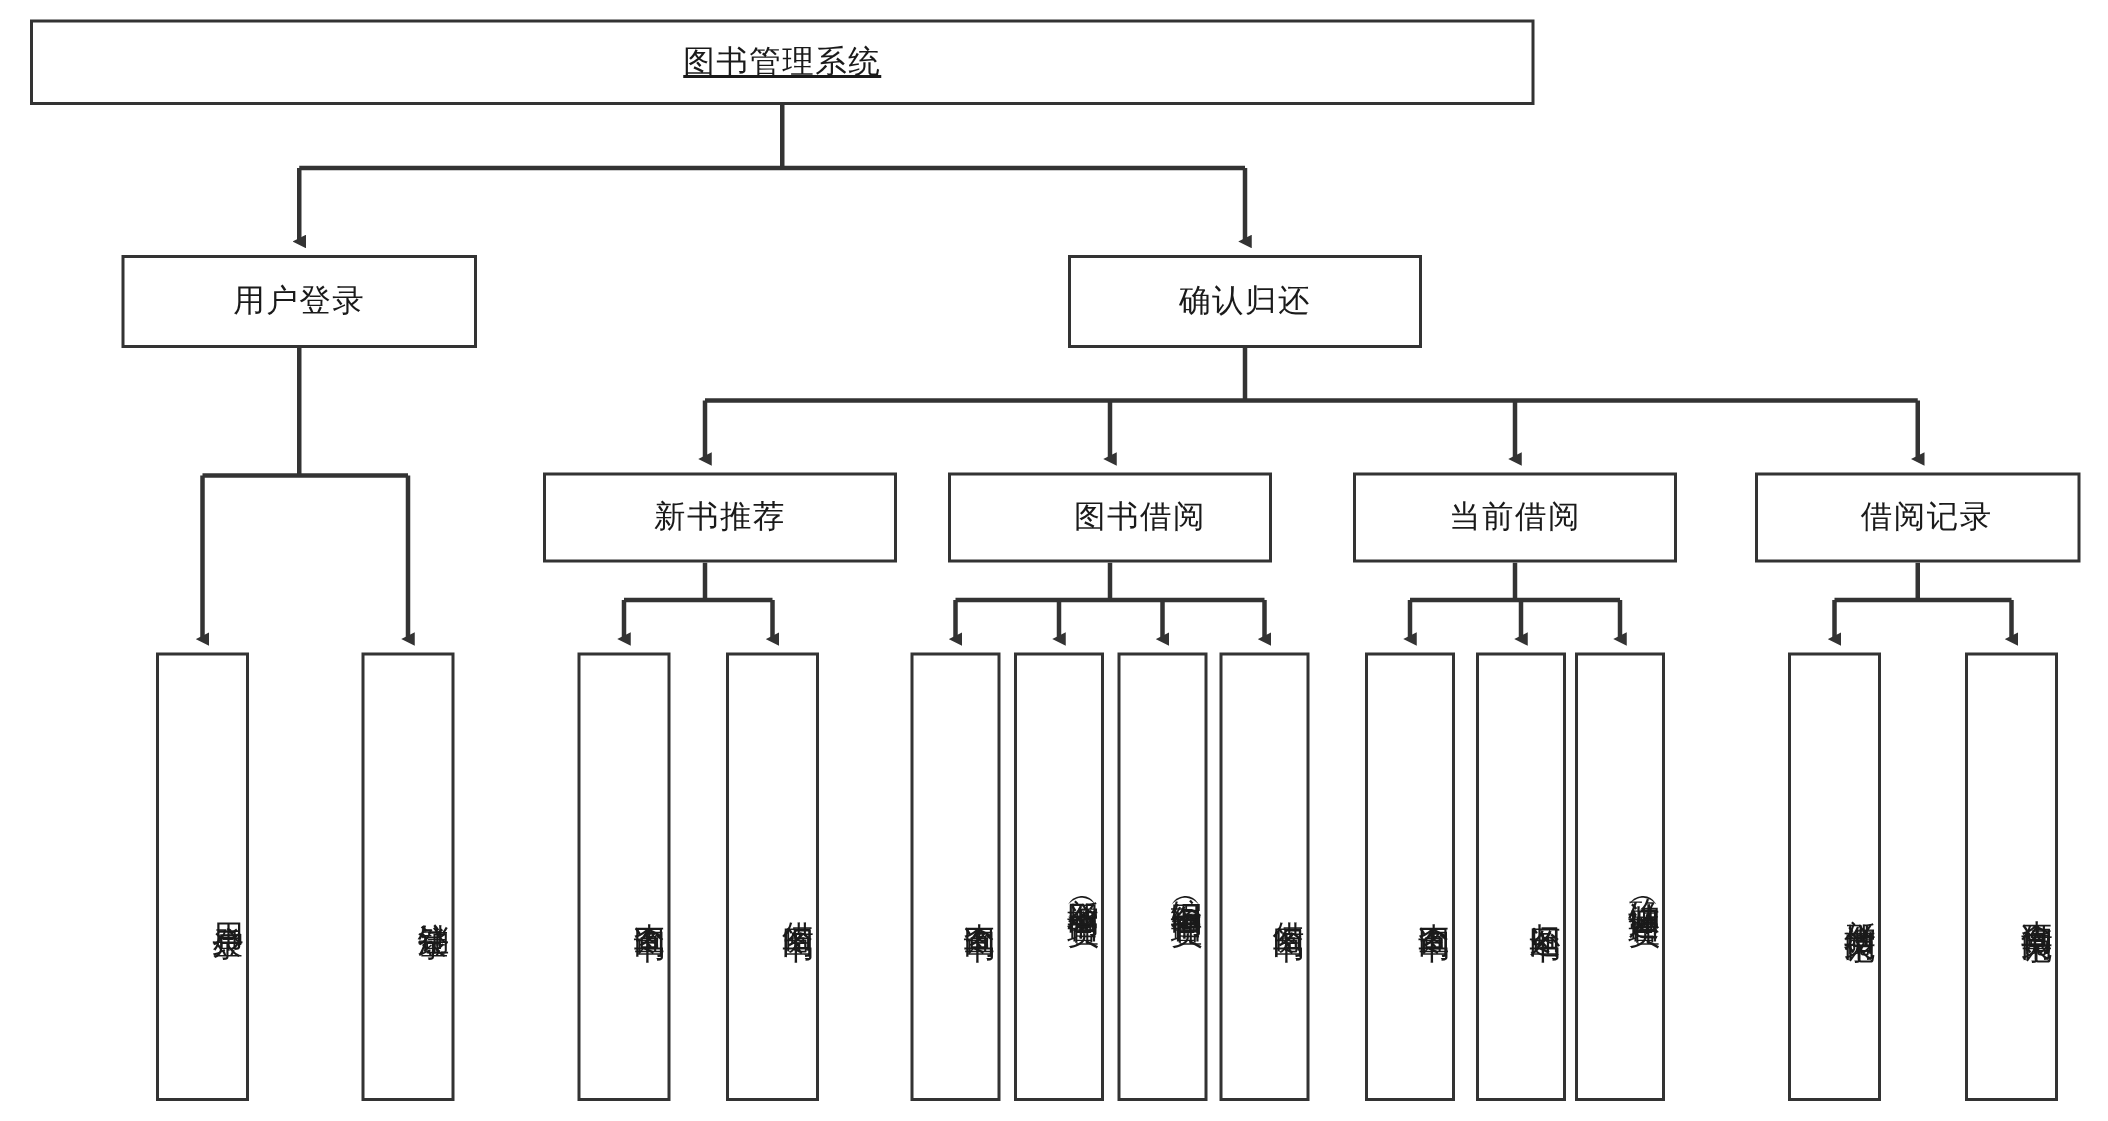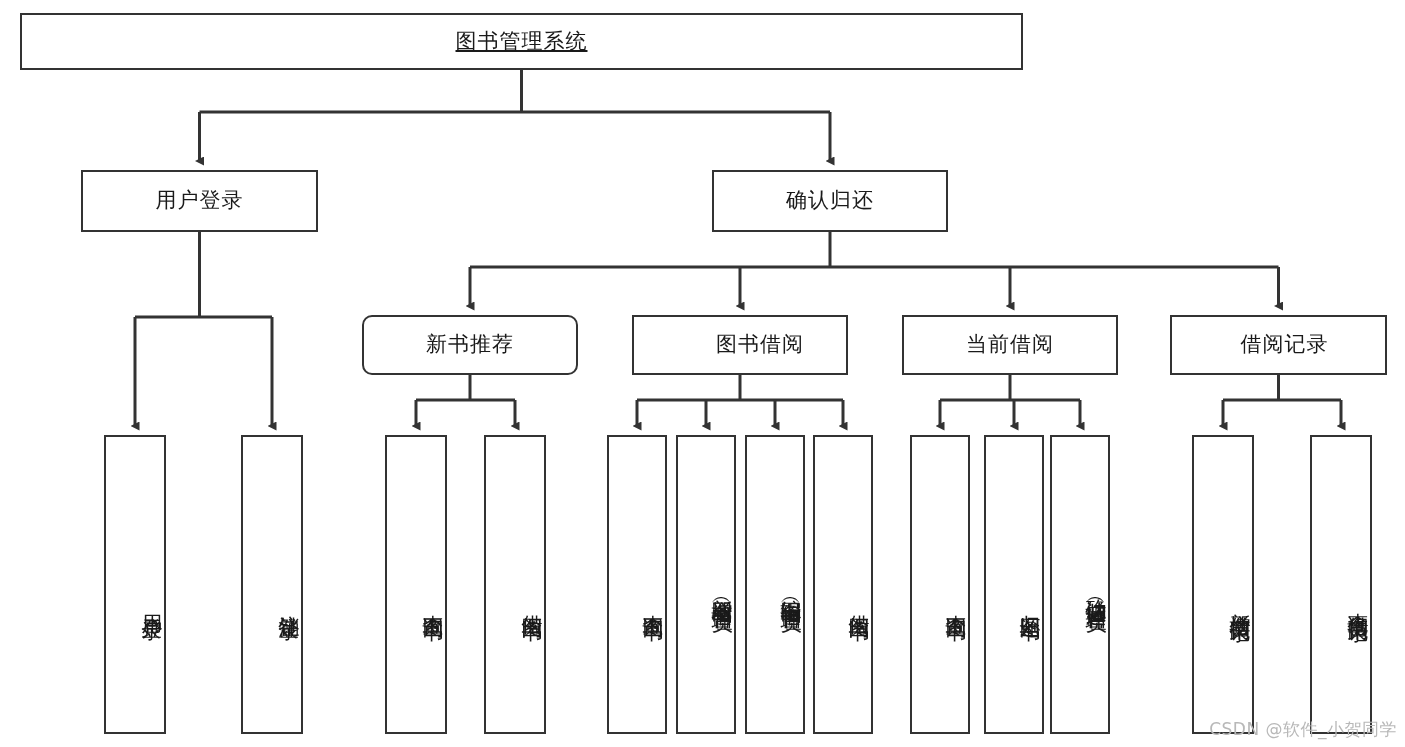--- a/index.html
+++ b/index.html
@@ -114,21 +114,21 @@
   <div id="node-layer">
       <div class="node horizontal" style="left: 20px; top: 13px; width: 1003px; height: 57px; text-decoration: underline;">
         <span>图书管理系统</span>
       </div>
       <div class="node horizontal" style="left: 81px; top: 170px; width: 237px; height: 62px;">
         <span>用户登录</span>
       </div>
       <div class="node horizontal" style="left: 712px; top: 170px; width: 236px; height: 62px;">
         <span>确认归还</span>
       </div>
-      <div class="node horizontal" style="left: 362px; top: 315px; width: 216px; height: 60px; border-radius: 10px;">
+      <div class="node horizontal" style="left: 362px; top: 315px; width: 236px; height: 60px;">
         <span>新书推荐</span>
       </div>
       <div class="node horizontal" style="left: 632px; top: 315px; width: 216px; height: 60px; padding-left: 40px;">
         <span>图书借阅</span>
       </div>
       <div class="node horizontal" style="left: 902px; top: 315px; width: 216px; height: 60px; align-items: center;">
         <span>当前借阅</span>
       </div>
       <div class="node horizontal" style="left: 1170px; top: 315px; width: 217px; height: 60px; padding-left: 12px;">
         <span>借阅记录</span>
@@ -167,14 +167,13 @@
         <span>确认归还（管理员）</span>
       </div>
       <div class="node vertical" style="left: 1192px; top: 435px; width: 62px; height: 299px;">
         <span>新增借阅记录</span>
       </div>
       <div class="node vertical" style="left: 1310px; top: 435px; width: 62px; height: 299px;">
         <span>查询借阅记录</span>
       </div>
     </div>
 
-  <div id="watermark">CSDN @软件_小贺同学</div>
 </div>
 
 </body></html>

